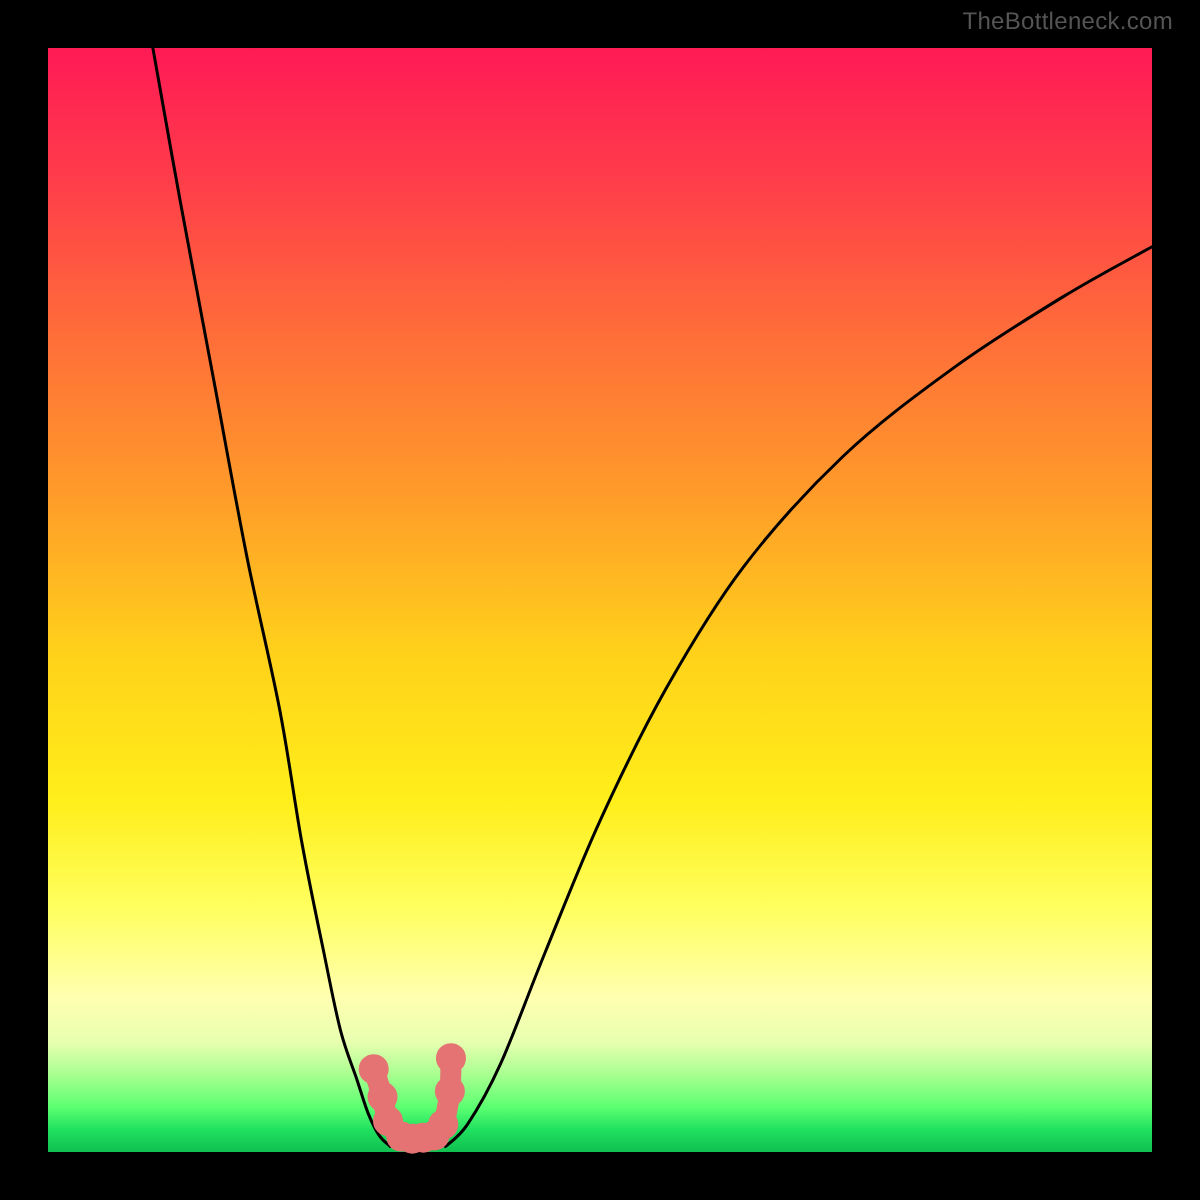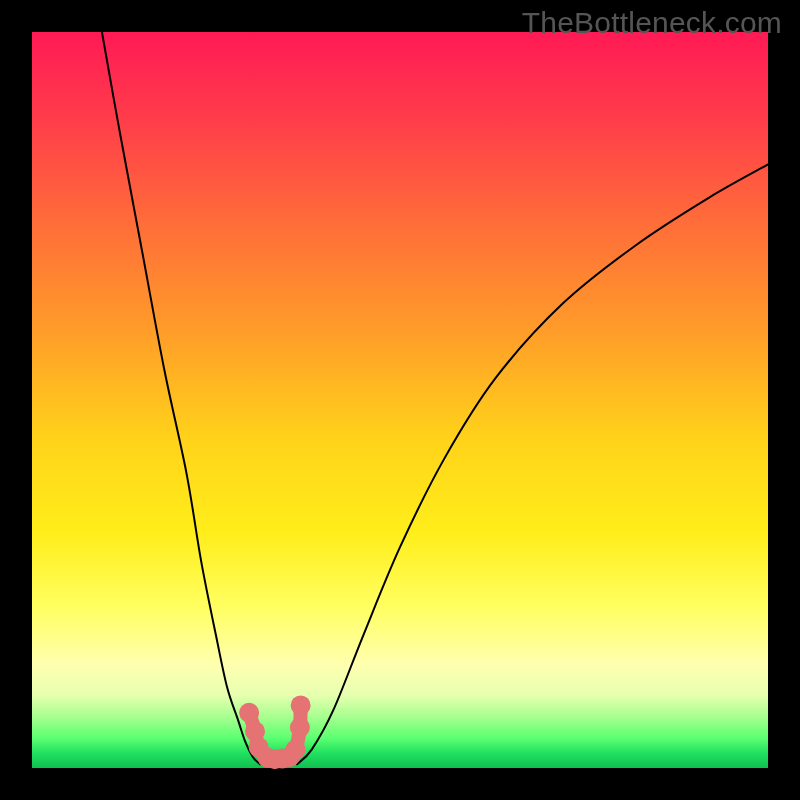--- a/index.html
+++ b/index.html
@@ -30,21 +30,21 @@
       #5aff70 96%,
       #20e060 98%,
       #10c050 100%
     );
   }
   .watermark {
     position: absolute;
     top: 6px;
     right: 18px;
     font-family: Arial, Helvetica, sans-serif;
-    font-size: 30px;
+    font-size: 16px;
     font-weight: 500;
     color: #555;
     letter-spacing: 0.2px;
     user-select: none;
   }
   svg.curves {
     position: absolute;
     left: 0; top: 0;
     width: 800px; height: 800px;
     pointer-events: none;

